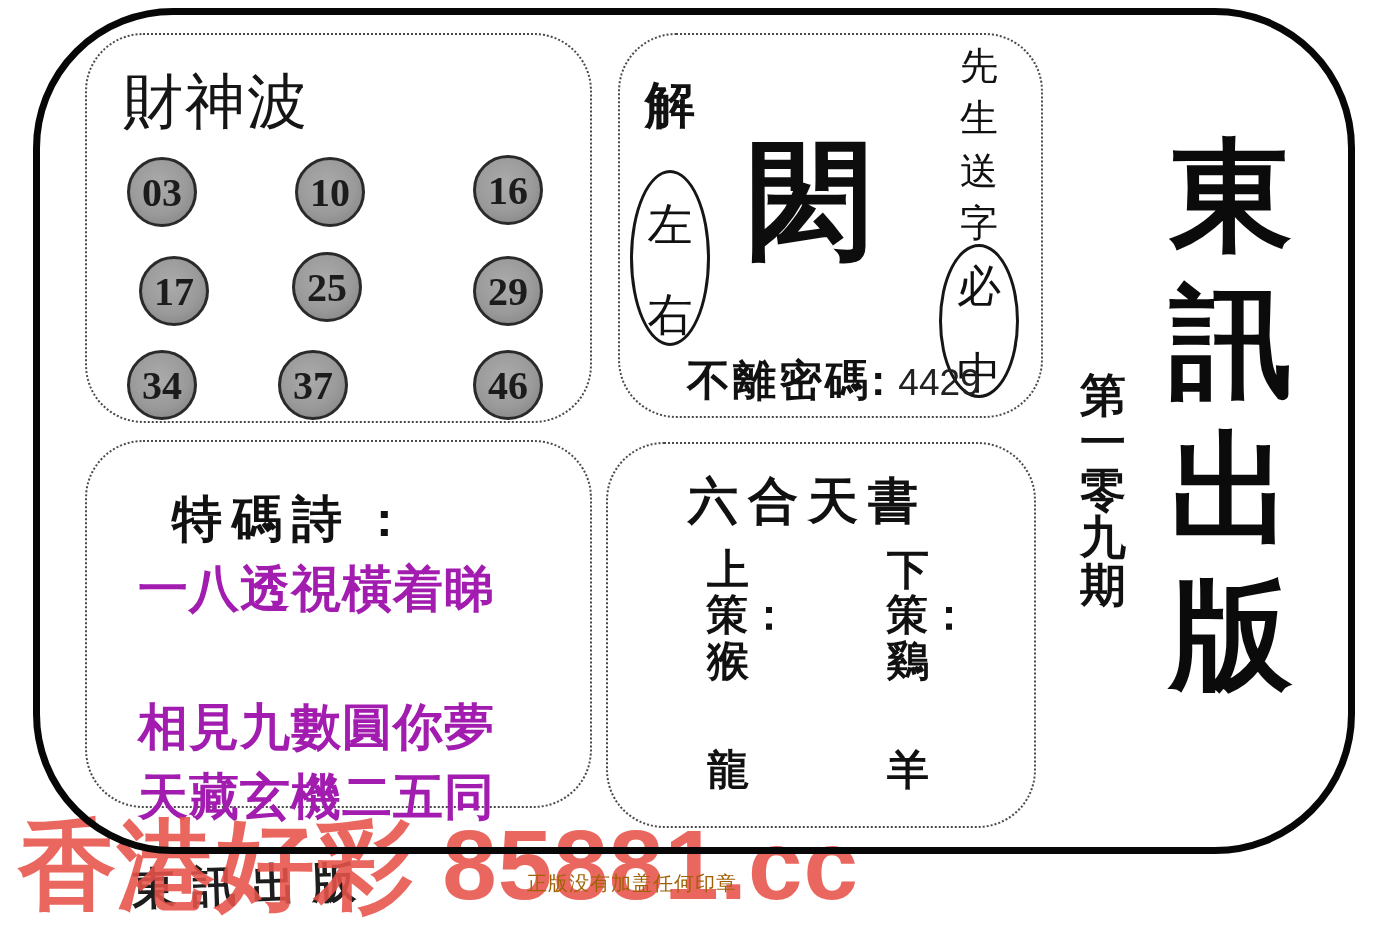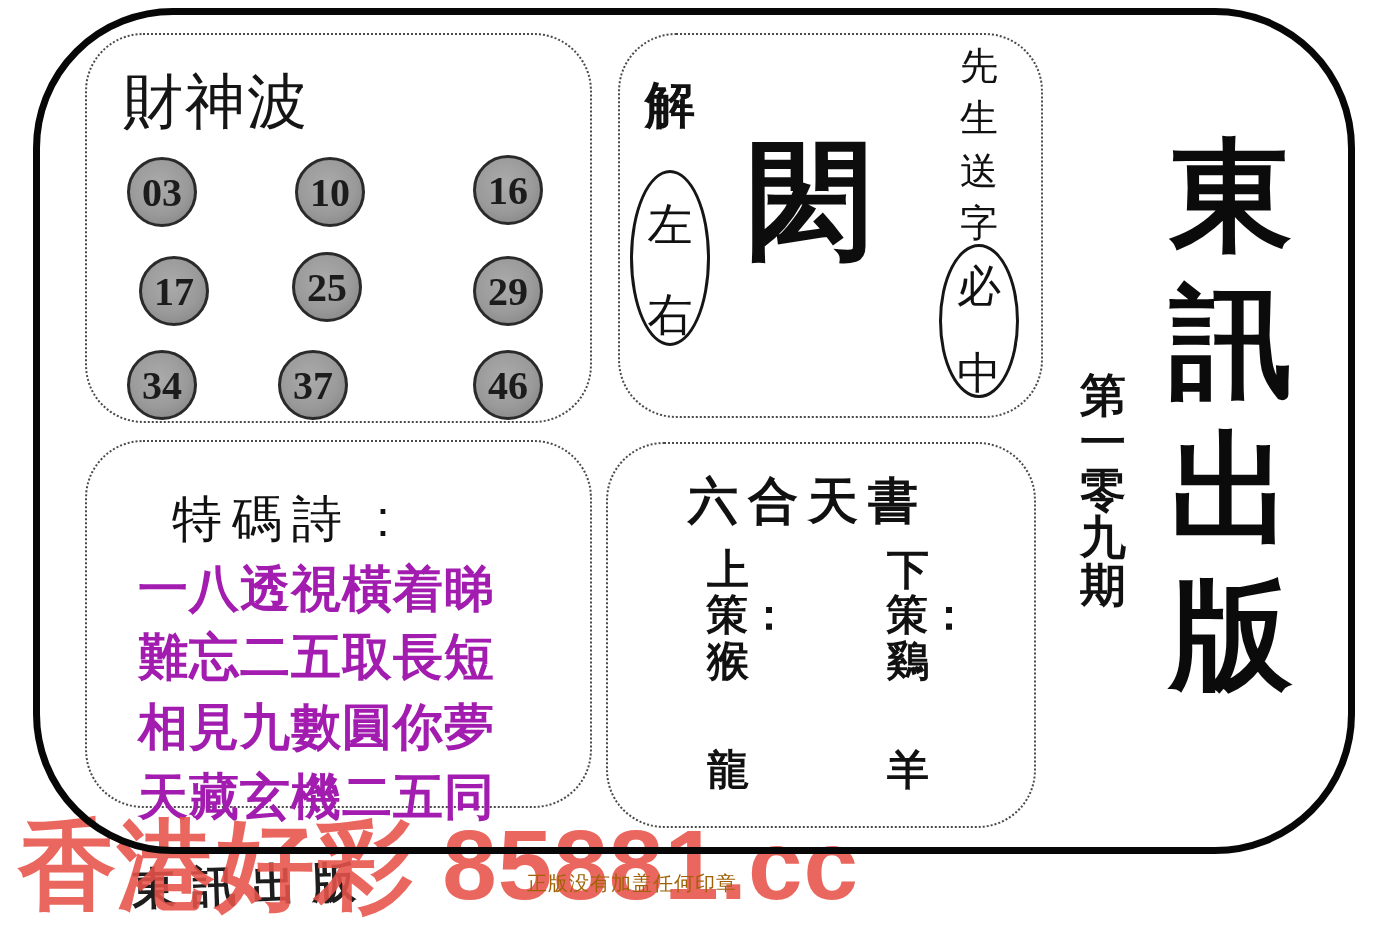--- a/index.html
+++ b/index.html
@@ -52,21 +52,21 @@
         font-size:44px; }
   .vnote{ left:957px; top:40px; width:44px; font-size:38px; line-height:1.38;
         word-break:break-all; text-align:center; }
   .code-row{ left:687px; top:352px; display:flex; align-items:baseline; gap:10px; }
   .code-label{ font-size:43px; font-weight:900; letter-spacing:3px;
         font-family:"Liberation Sans","DejaVu Sans",sans-serif; }
   .code-value{ font-size:37px; font-family:"Liberation Sans","DejaVu Sans",sans-serif;
         color:#222; }
 
   
-  .poem-title{ left:172px; top:486px; font-size:50px; font-weight:400; letter-spacing:10px;
+  .poem-title{ left:172px; top:486px; font-size:50px; font-weight:700; letter-spacing:10px;
         font-family:"Liberation Sans","DejaVu Sans",sans-serif; }
   .poem-line{ left:138px; font-size:50px; font-weight:600; letter-spacing:1px;
         font-family:"Liberation Sans","DejaVu Sans",sans-serif; color:#a21caf; }
   .pl0{top:556px;} .pl1{top:624px;} .pl2{top:694px;} .pl3{top:764px;}
 
   
   .zodiac-title{ left:688px; top:468px; font-size:50px; font-weight:900; letter-spacing:10px;
         font-family:"Liberation Sans","DejaVu Sans",sans-serif; }
   .zcol{ position:absolute; z-index:2; width:52px; display:flex; flex-direction:column;
         align-items:center; font-size:42px; font-weight:600; }
@@ -137,25 +137,28 @@
     <span>右</span>
   </div>
 
   <div class="abs vnote">先生送字</div>
 
   <div class="oval oval-mz">
     <span>必</span>
     <span>中</span>
   </div>
 
+  <div class="abs code-row">
+    <span class="code-label">不離密碼:</span>
+    <span class="code-value">4429</span>
+  </div>
 
   <div class="panel panel-poem"></div>
   <div class="abs poem-title">特碼詩 :</div>
   <div class="abs poem-line pl0">一八透視橫着睇</div>
-  <div class="abs poem-line pl1">難忘二五取長短</div>
   <div class="abs poem-line pl2">相見九數圓你夢</div>
   <div class="abs poem-line pl3">天藏玄機二五同</div>
 
   <div class="panel panel-zodiac"></div>
   <div class="abs zodiac-title">六合天書</div>
 
   <div class="zcol zcol-upper">
     <span class="lbl">上策：猴</span>
     <span class="extra">龍</span>
   </div>

